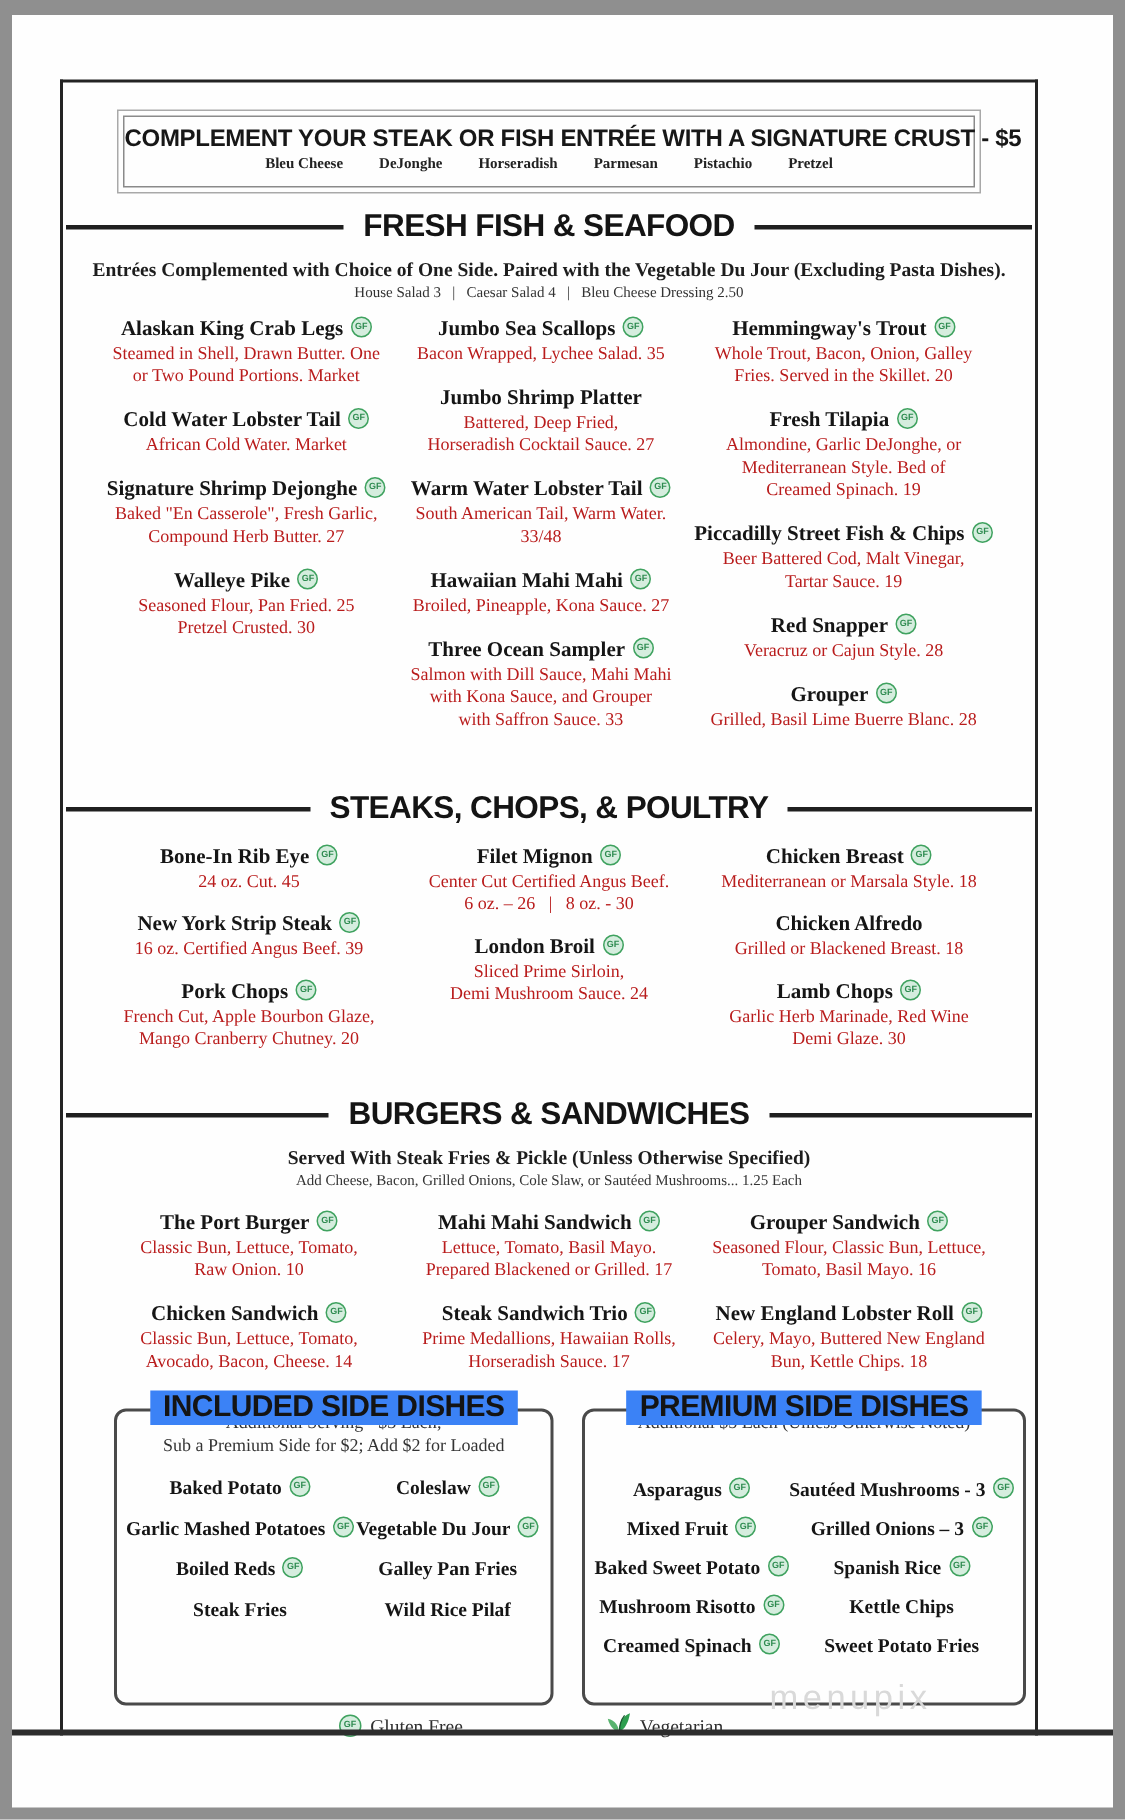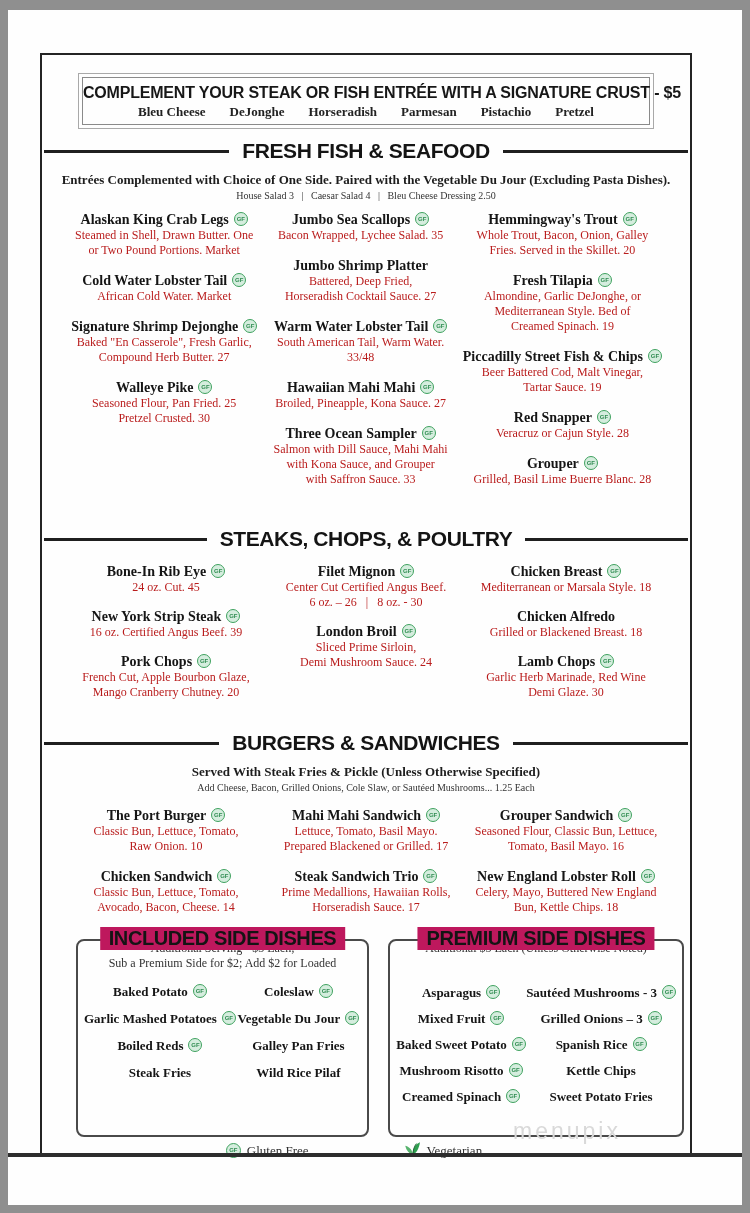--- a/index.html
+++ b/index.html
@@ -20,21 +20,21 @@
   
   .sig-box{
     position:absolute;top:18px;left:36px;right:36px;height:48px;
     border:1px solid #a9a9a9;padding:3px;
   }
   .sig-inner{border:1px solid #8a8a8a;height:100%;box-sizing:border-box;text-align:center;}
   .sig-title{
     font-family:"Liberation Sans", sans-serif;font-weight:700;font-size:16px;
     letter-spacing:-0.2px;margin-top:6px;color:#171717;white-space:nowrap;
   }
-  .sig-options{margin-top:2px;font-weight:700;font-size:13px;color:#222;}
+  .sig-options{margin-top:2px;font-weight:700;font-size:10px;color:#222;}
   .sig-options span{margin:0 12px;}
   
   .menu-section{position:absolute;left:0;right:0;text-align:center;}
   .sec-fish{top:84px;}
   .sec-steaks{top:472px;}
   .sec-burgers{top:676px;}
   .sec-header{display:flex;align-items:center;gap:13px;padding:0 2px;}
   .hline{flex:1;height:3px;background:#1f1f1f;}
   .sec-header h2{
     margin:0;font-family:"Liberation Sans", sans-serif;font-weight:700;
@@ -61,21 +61,21 @@
   
   .side-boxes{position:absolute;top:884px;left:34px;right:6px;display:flex;gap:19px;}
   .side-box{
     position:relative;border:2px solid #4a4a4a;border-radius:8px;
     height:198px;background:#fefefe;text-align:center;box-sizing:border-box;
   }
   .side-box.included{width:293px;}
   .side-box.premium{width:296px;}
   .side-box-title{
     position:absolute;top:-14px;left:50%;transform:translateX(-50%);
-    background:#be185d;padding:0 9px;white-space:nowrap;
+    background:#3b82f6;padding:0 9px;white-space:nowrap;
     font-family:"Liberation Sans", sans-serif;font-weight:700;font-size:20px;
     letter-spacing:-0.4px;color:#141414;
   }
   .side-sub{margin:0;font-size:12px;line-height:15px;color:#333;}
   .side-box .side-sub:first-of-type{}
   .side-cols{display:flex;padding:0 6px;}
   .included .side-cols{margin-top:13px;}
   .premium .side-cols{margin-top:29px;}
   .side-col{flex:1;}
   .side-item{font-weight:700;font-size:13px;line-height:16px;margin-bottom:11px;white-space:nowrap;color:#151515;}

